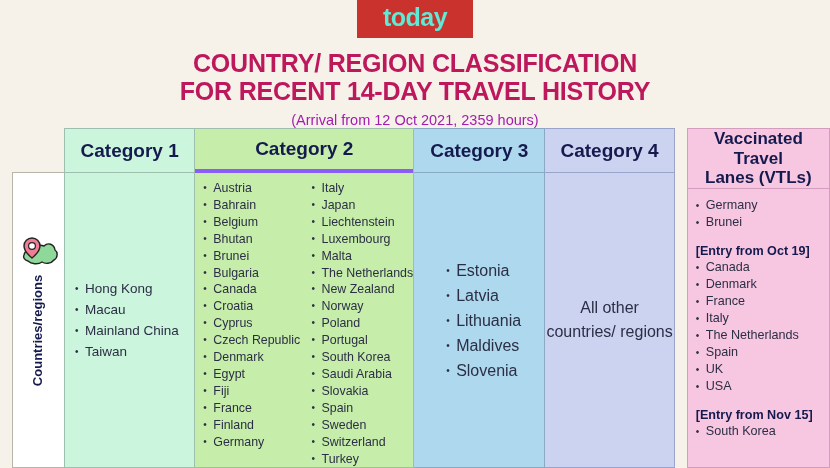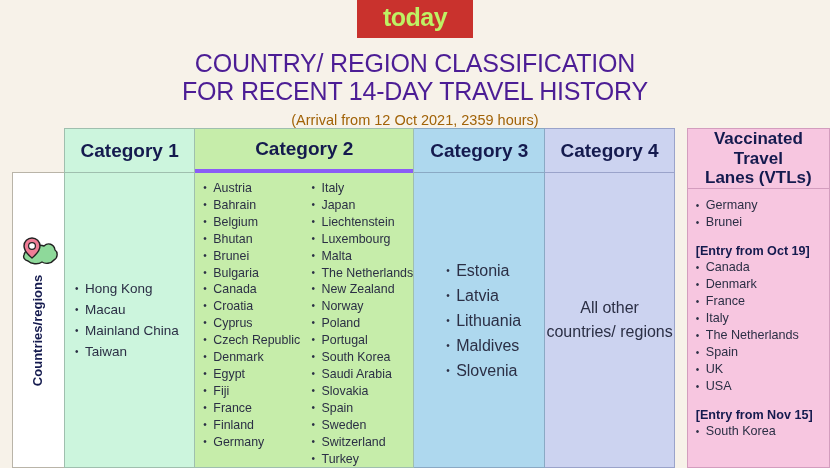--- a/index.html
+++ b/index.html
@@ -6,38 +6,38 @@
   body{
     width:830px;height:468px;overflow:hidden;
     background:#f7f2e9;
     font-family:"Liberation Sans", sans-serif;
     color:#1b1f4b;
     position:relative;
   }
   
   .logo-wrap{width:100%;display:flex;justify-content:center;padding-top:0;}
   .logo{
-    background:#c9322d;color:#bef264;
+    background:#c9322d;color:#5eead4;
     font-size:25px;font-weight:bold;
     letter-spacing:-0.5px;
     padding:5px 26px 8px 26px;
     line-height:1;
   }
   .title{
     text-align:center;
-    font-size:25px;font-weight:normal;
-    color:#4c1d95;
+    font-size:25px;font-weight:bold;
+    color:#be185d;
     line-height:1.12;
     margin-top:11px;
     letter-spacing:-0.2px;
   }
   .subtitle{
     text-align:center;
     font-size:14.5px;
-    color:#a16207;
+    color:#a21caf;
     margin-top:7px;
   }
   
   .table{
     position:absolute;
     left:64px;top:128px;
     width:766px;
     height:340px;
     display:flex;
     align-items:stretch;

